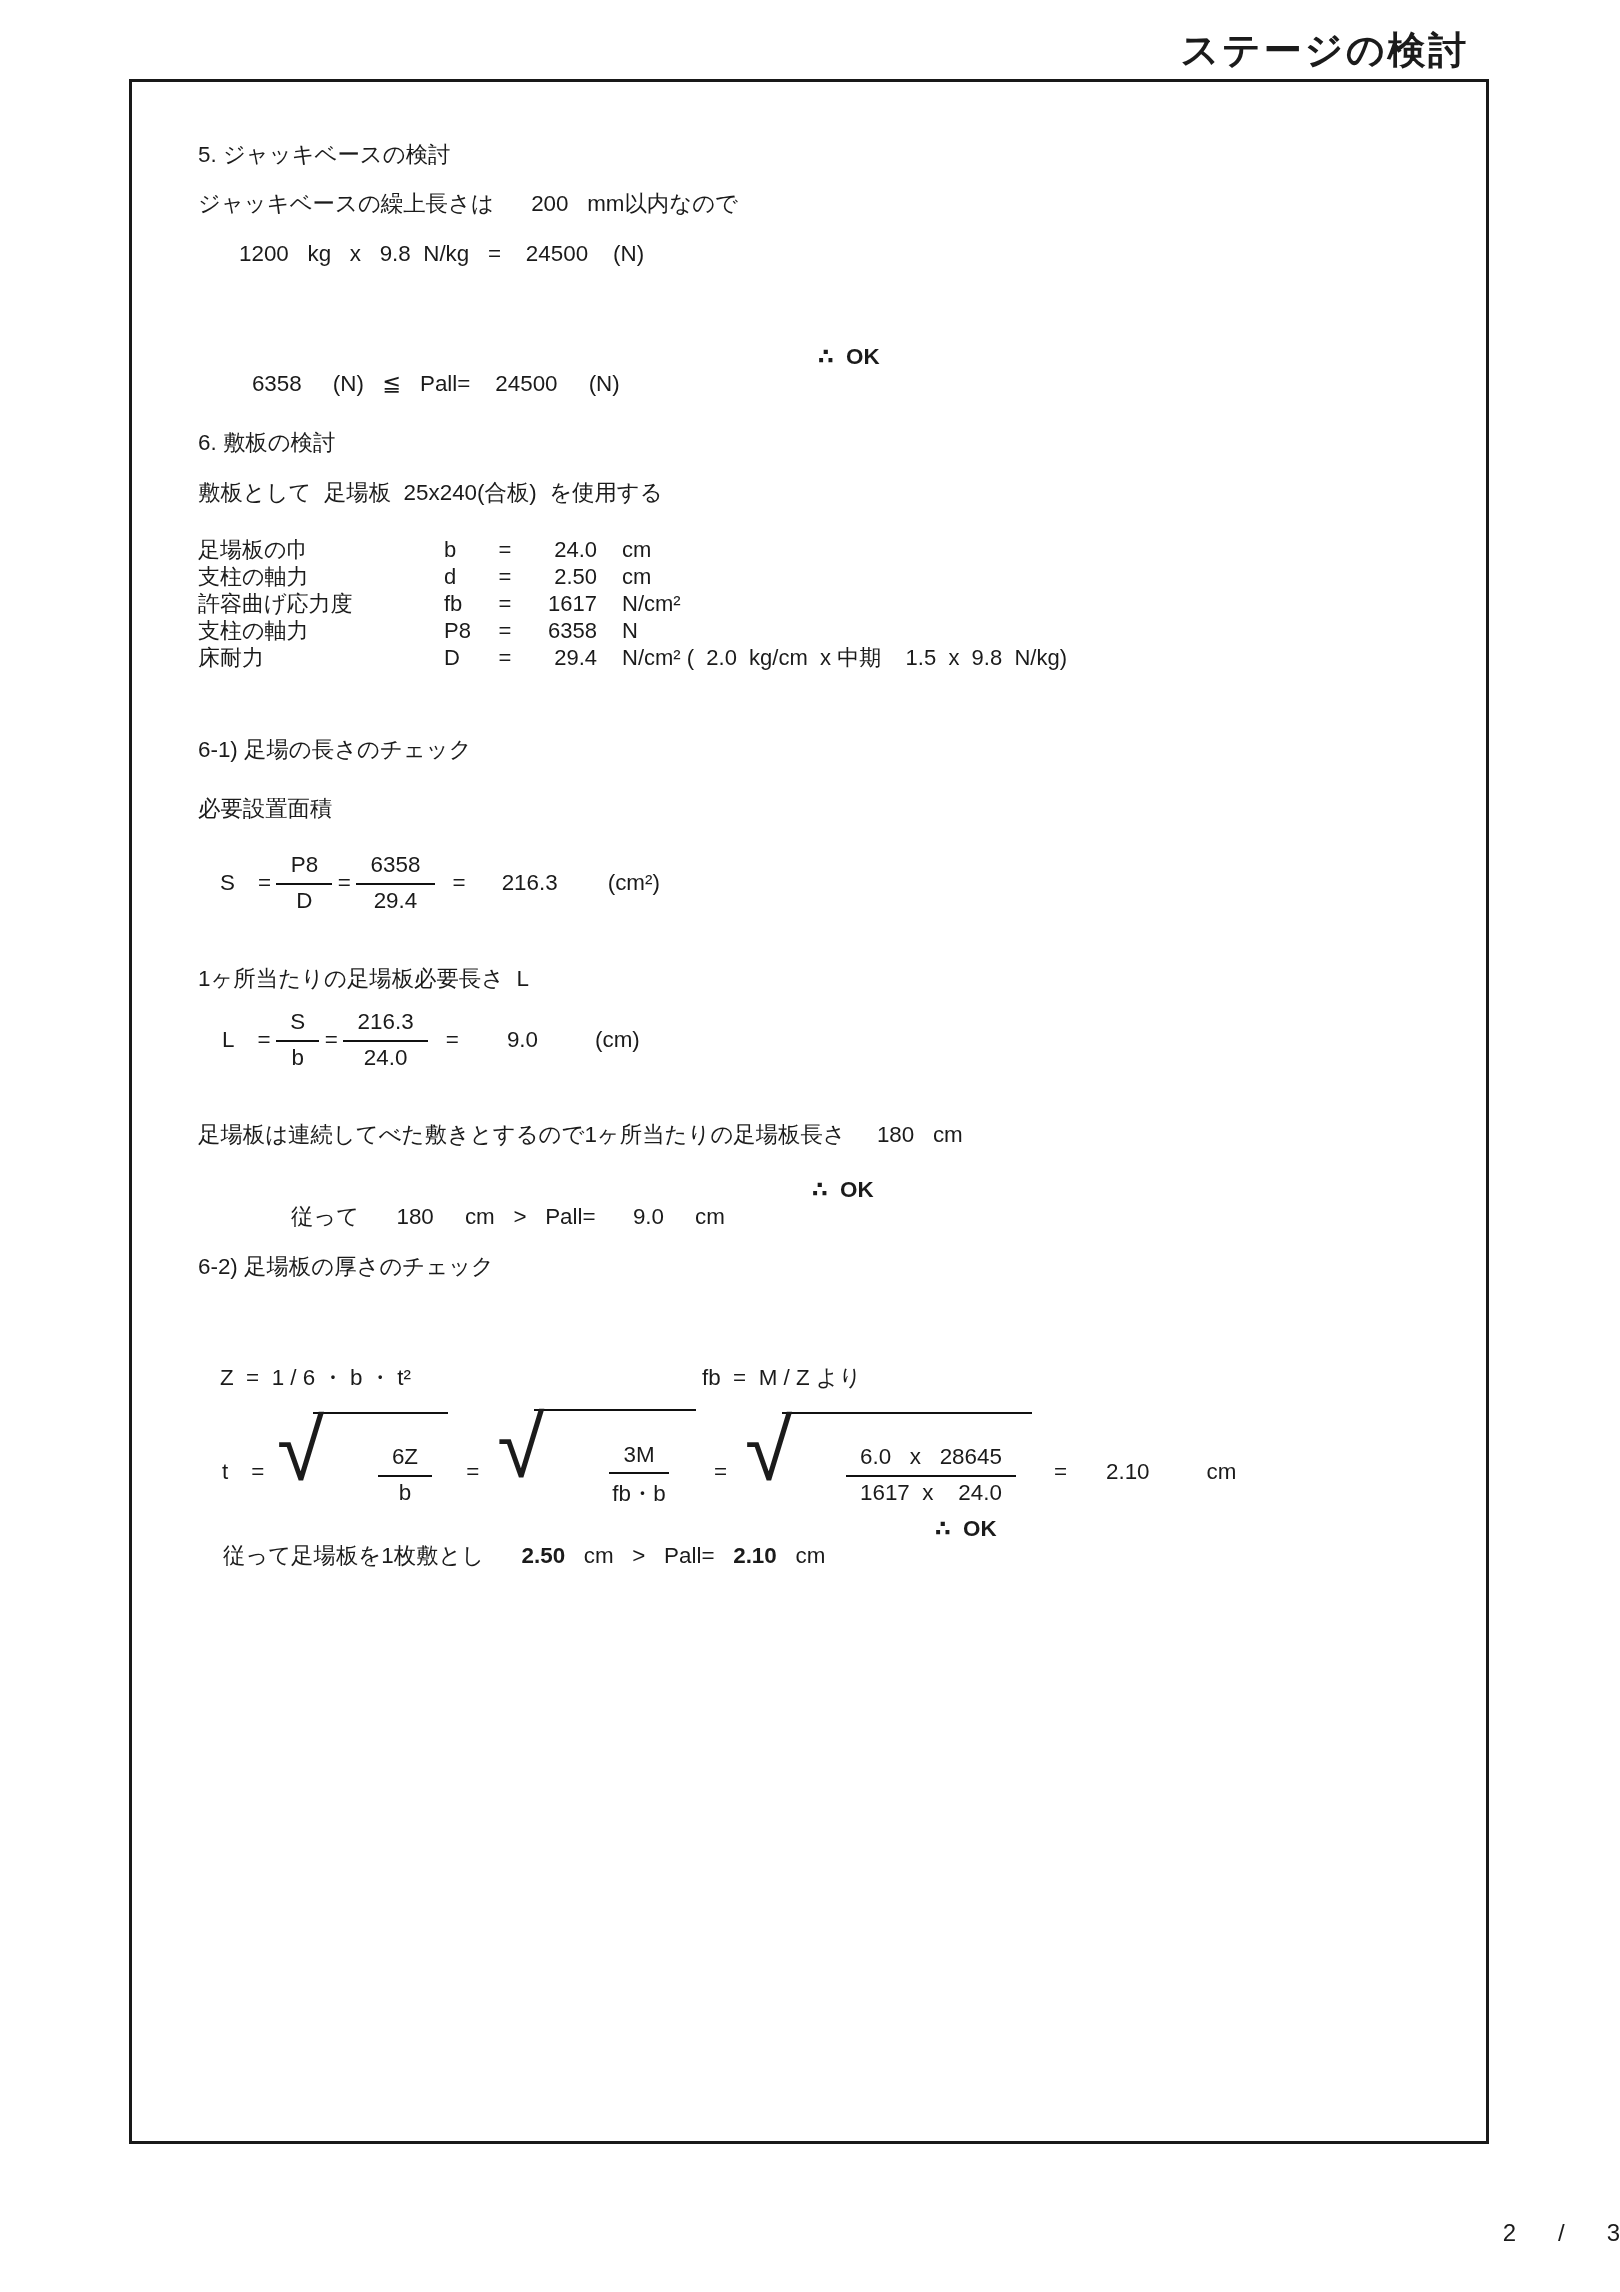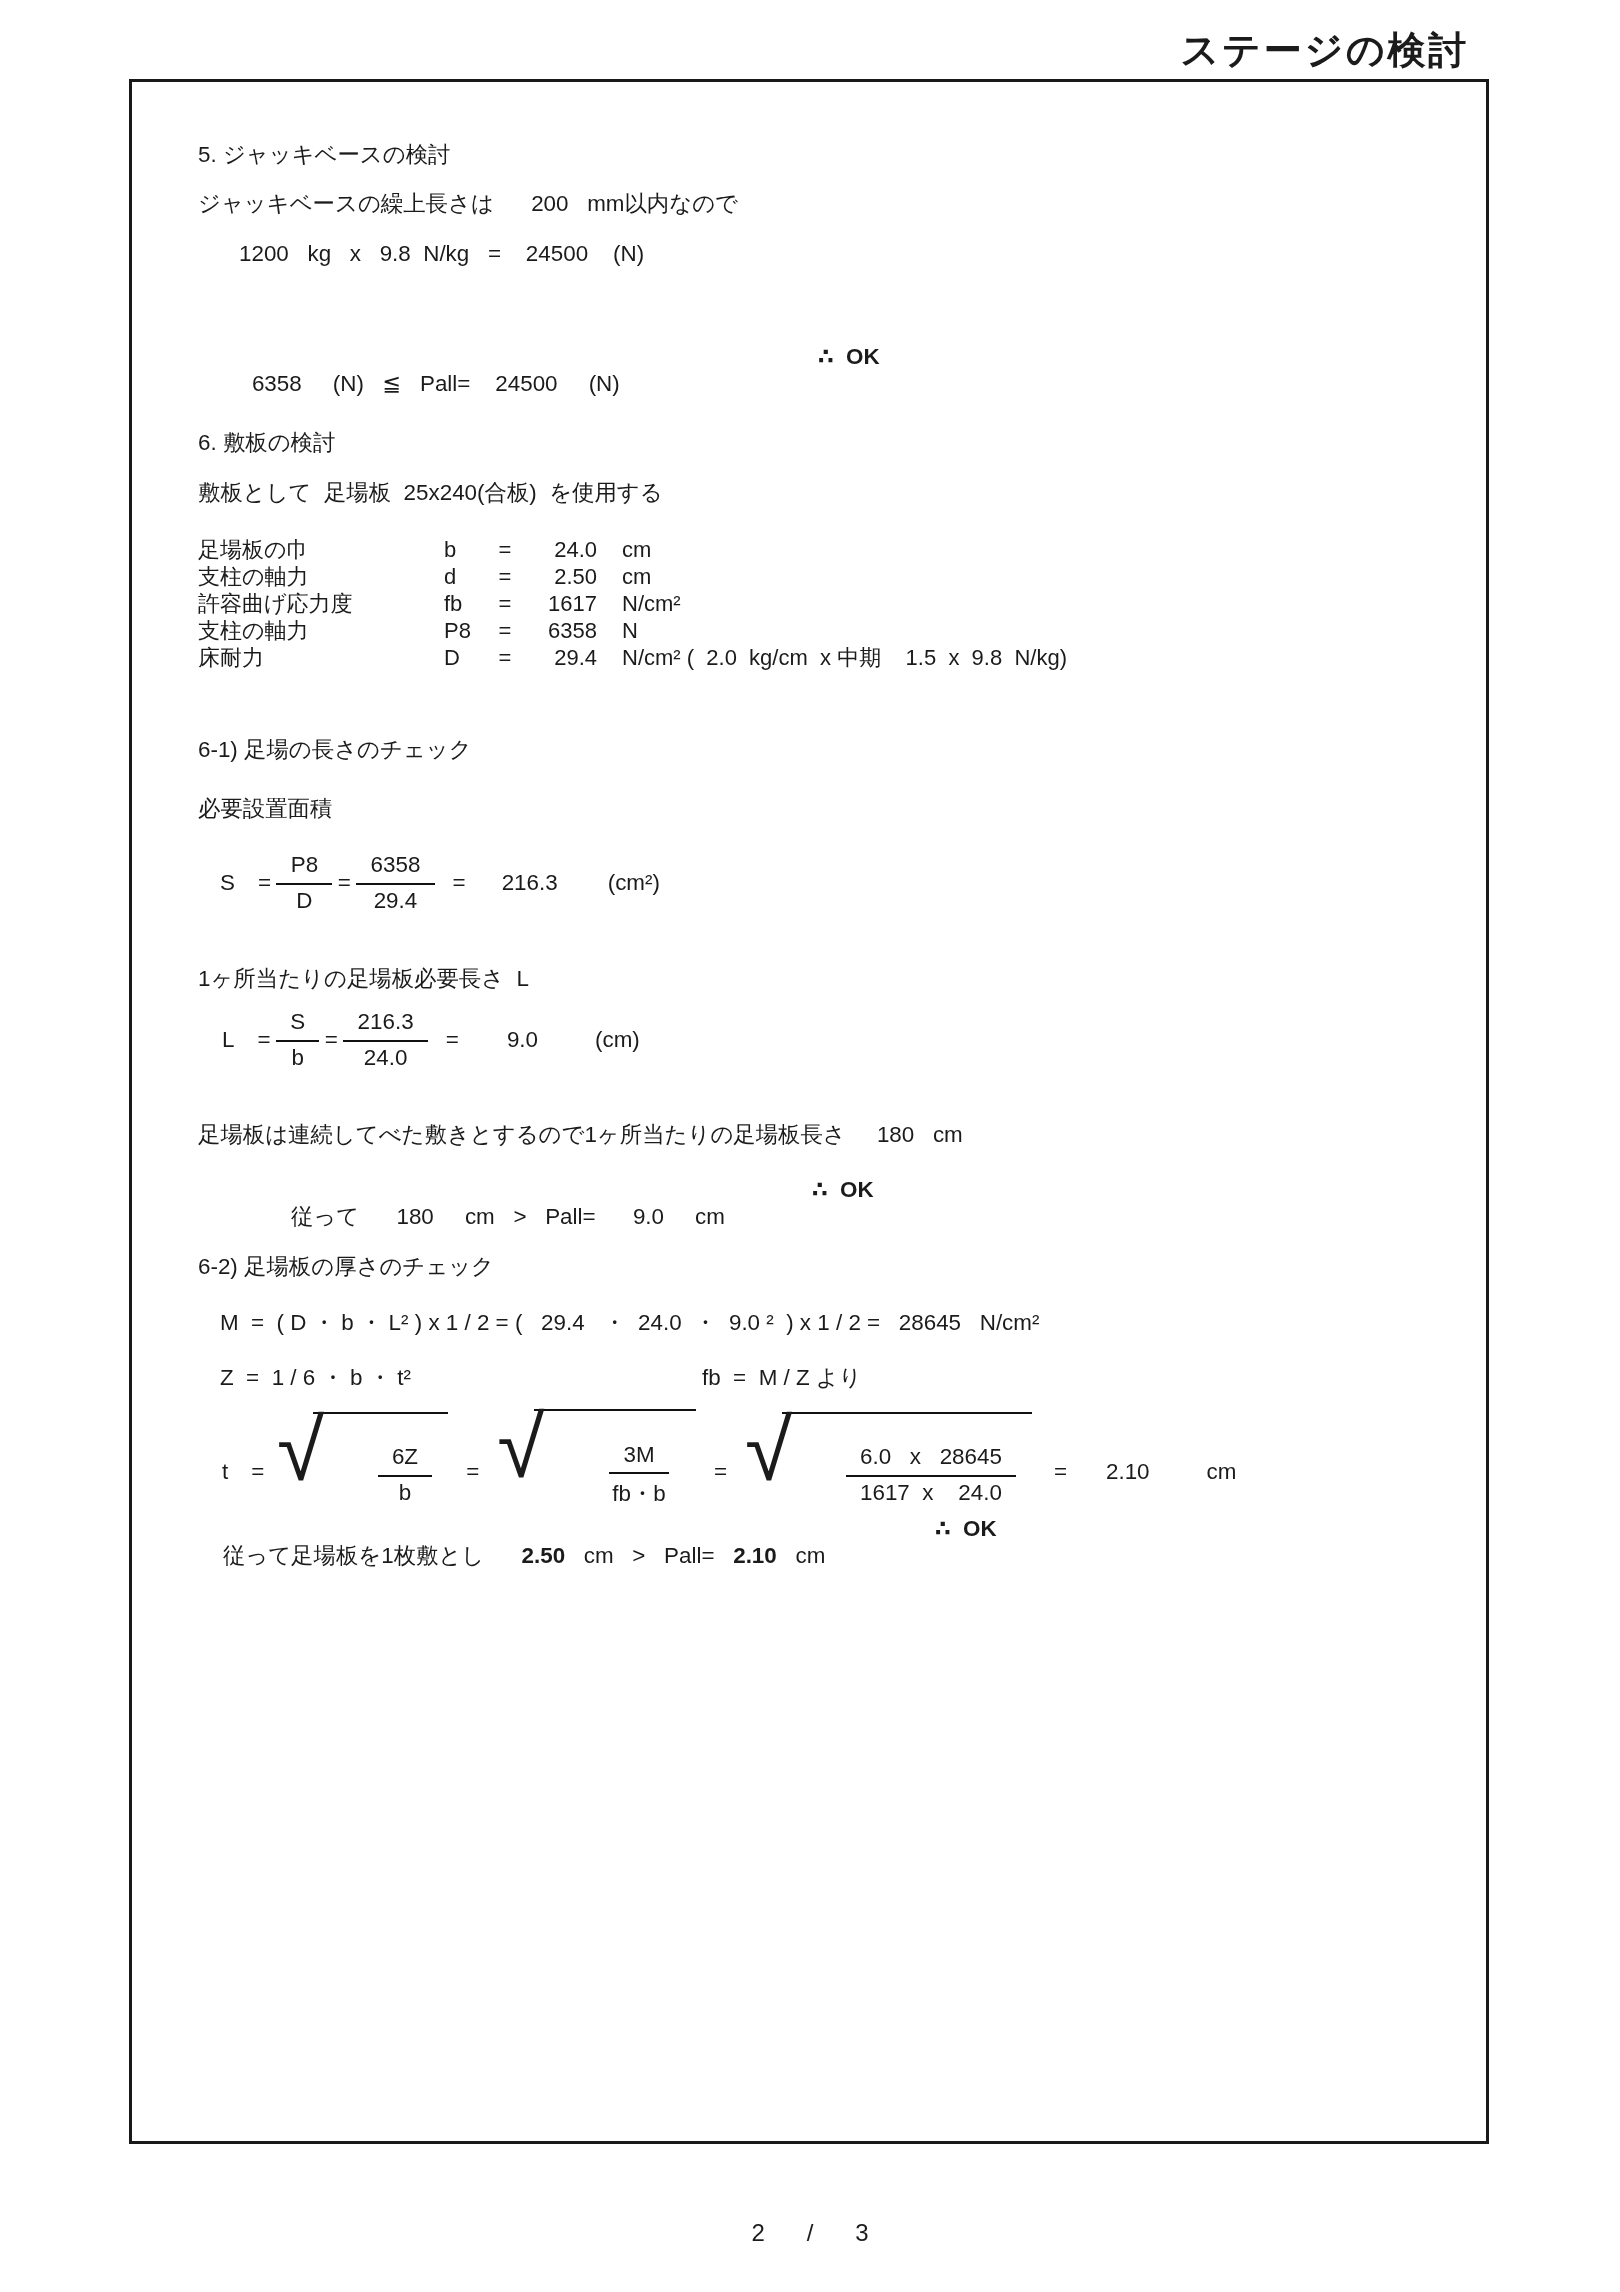--- a/index.html
+++ b/index.html
@@ -28,21 +28,21 @@
   .eq{position:absolute;display:flex;align-items:center;white-space:pre;font-size:22.4px;}
   .frac{display:inline-flex;flex-direction:column;align-items:center;margin:0 5.4px;}
   .frac .num{padding:0 14.3px 4.5px;border-bottom:2.7px solid #111;text-align:center;}
   .frac .den{padding:3.6px 14.3px 0;text-align:center;}
   .sqrt{display:inline-flex;align-items:flex-start;margin:0 3.6px;}
   .sqrt .rad{font-size:86px;line-height:70px;font-weight:300;margin-right:-10.7px;transform:translateY(2.7px);}
   .sqrt .radicand{border-top:2.7px solid #111;padding:4.5px 10.7px 0 9px;}
   .bold{font-weight:bold;}
   .conclusion{position:absolute;font-weight:bold;white-space:pre;}
   .footer{
-    position:absolute;left:0;top:2219px;width:100%;text-align:center;
+    position:absolute;left:0;top:2219px;width:100%;text-align:right;
     font-size:24px;word-spacing:14.3px;white-space:pre;
   }
 </style>
 </head>
 <body>
 
 <div class="title">ステージの検討</div>
 
 <div class="content-box">
 
@@ -135,21 +135,20 @@
   </div>
 
   <div class="line" style="left:66px;top:1039px">足場板は連続してべた敷きとするので1ヶ所当たりの足場板長さ     180   cm</div>
 
   <div class="line" style="left:134px;top:1094px;width:985px">
     <span>従って      180     cm   &gt;   Pall=      9.0     cm</span>
     <span class="conclusion" style="left:546px;top:0">∴  OK</span>
   </div>
 
   <div class="line" style="left:66px;top:1171px">6-2) 足場板の厚さのチェック</div>
-  <div class="line" style="left:88px;top:1227px">M  =  ( D ・ b ・ L² ) x 1 / 2 = (   29.4   ・  24.0  ・  9.0 ²  ) x 1 / 2 =   28645   N/cm²</div>
   <div class="line" style="left:88px;top:1282px">Z  =  1 / 6 ・ b ・ t²</div>
   <div class="line" style="left:570px;top:1282px">fb  =  M / Z より</div>
 
   <div class="eq" style="left:90px;top:1327px">
     <span>t</span>
     <span style="margin-left:23px;margin-right:9px">=</span>
     <span class="sqrt">
       <span class="rad">√</span>
       <span class="radicand">
         <span class="frac">

